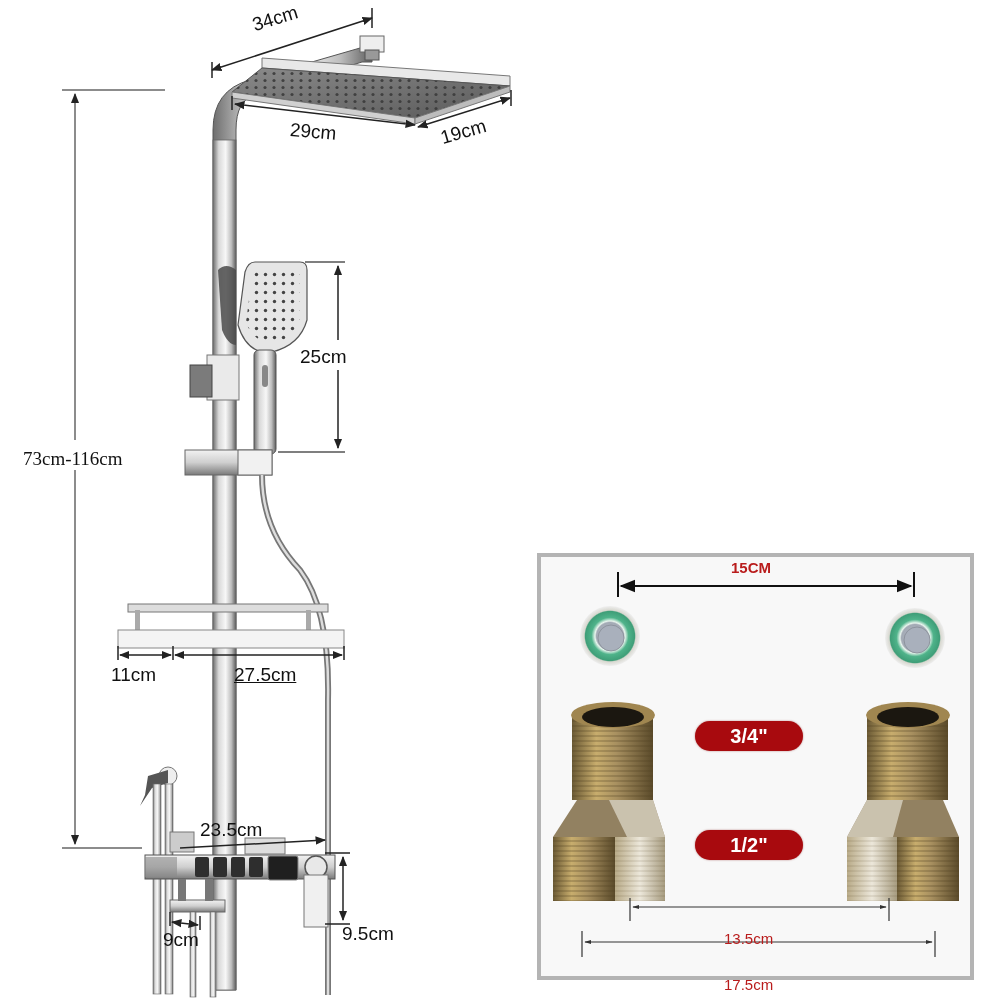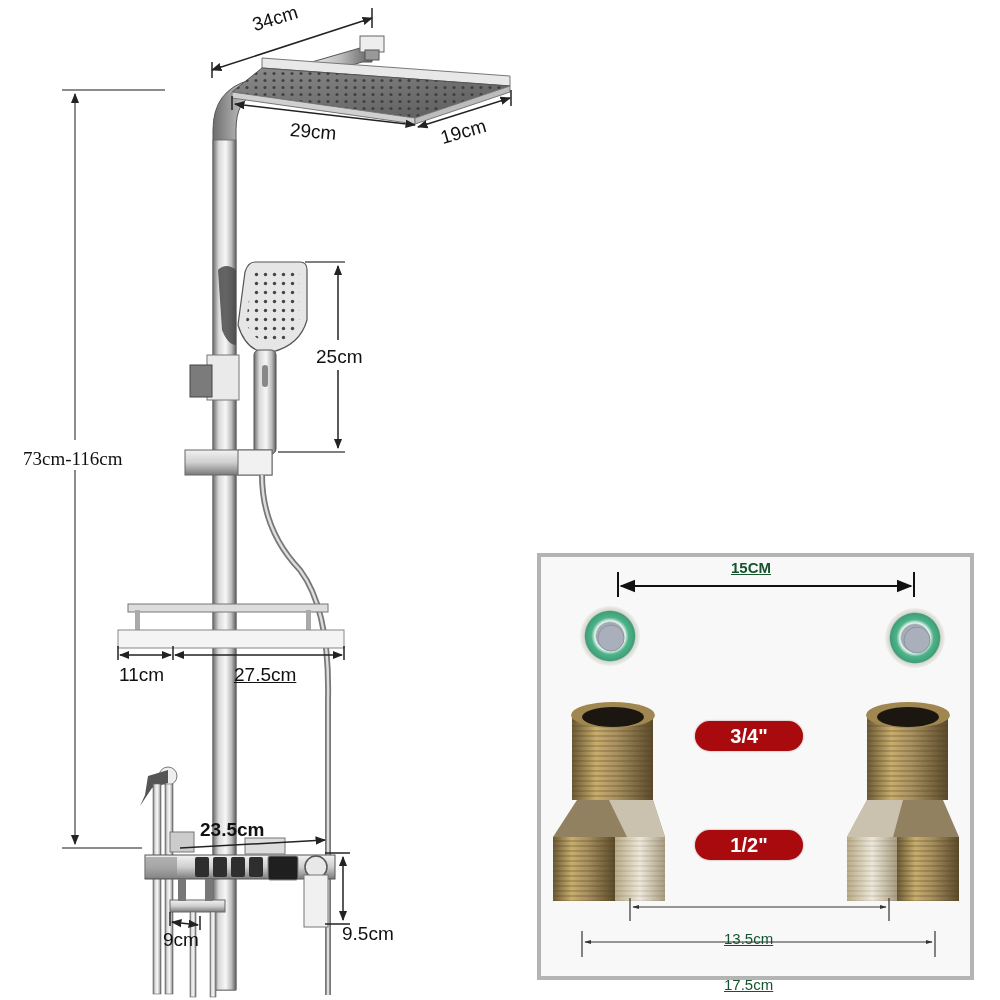--- a/index.html
+++ b/index.html
@@ -8,21 +8,21 @@
       position: relative; overflow: hidden;
       font-family: "Liberation Sans", "DejaVu Sans", sans-serif;
       color: #111;
     }
     .dim-label { position: absolute; font-size: 19px; color: #111; white-space: nowrap; line-height: 1; }
     .svg-layer { position: absolute; left: 0; top: 0; }
     .inset {
       position: absolute; left: 537px; top: 553px; width: 437px; height: 427px;
       background: #f8f8f8; border: 4px solid #b4b4b4; box-sizing: border-box;
     }
-    .inset-label { position: absolute; font-size: 15px; color: #14532d; white-space: nowrap; line-height: 1; text-decoration: underline; }
+    .inset-label { position: absolute; font-size: 15px; color: #b91c1c; white-space: nowrap; line-height: 1; }
     .pill {
       position: absolute; width: 108px; height: 30px; border-radius: 15px;
       background: #a80a0e; color: #fff; font-weight: bold; font-size: 20px;
       display: flex; align-items: center; justify-content: center;
       box-shadow: 0 0 2px rgba(120,0,0,0.5);
     }
   </style>
 </head>
 <body>
 
@@ -158,25 +158,25 @@
 
     <line x1="170" y1="912" x2="170" y2="926"></line>
     <line x1="200" y1="916" x2="200" y2="930"></line>
     <line x1="172" y1="922" x2="198" y2="925" marker-start="url(#arr)" marker-end="url(#arr)"></line>
   </g>
 </svg>
 
 <div class="dim-label" style="left:250px;top:16px;transform:rotate(-17deg);transform-origin:left top;">34cm</div>
 <div class="dim-label" style="left:290px;top:122px;transform:rotate(5deg);">29cm</div>
 <div class="dim-label" style="left:440px;top:122px;transform:rotate(-16deg);">19cm</div>
-<div class="dim-label" style="left:316px;top:347px;">25cm</div>
+<div class="dim-label" style="left:300px;top:347px;">25cm</div>
 <div class="dim-label" style="left:23px;top:449px;font-family:Liberation Serif, serif;">73cm-116cm</div>
-<div class="dim-label" style="left:119px;top:665px;">11cm</div>
+<div class="dim-label" style="left:111px;top:665px;">11cm</div>
 <div class="dim-label" style="left:234px;top:665px;text-decoration:underline;">27.5cm</div>
-<div class="dim-label" style="left:200px;top:820px;font-weight:bold;">23.5cm</div>
+<div class="dim-label" style="left:200px;top:820px;">23.5cm</div>
 <div class="dim-label" style="left:342px;top:924px;">9.5cm</div>
 <div class="dim-label" style="left:163px;top:930px;text-align:right;">9cm</div>
 
 <div class="inset">
   <svg width="429" height="419" viewBox="0 0 429 419" style="position:absolute;left:0;top:0;">
     <defs>
       <marker id="arr2" viewBox="0 0 10 10" refX="9" refY="5" markerWidth="8" markerHeight="8" orient="auto-start-reverse">
         <path d="M0,1 L10,5 L0,9 z" fill="#111"></path>
       </marker>
       <marker id="arr3" viewBox="0 0 10 10" refX="9" refY="5" markerWidth="6" markerHeight="6" orient="auto-start-reverse">

